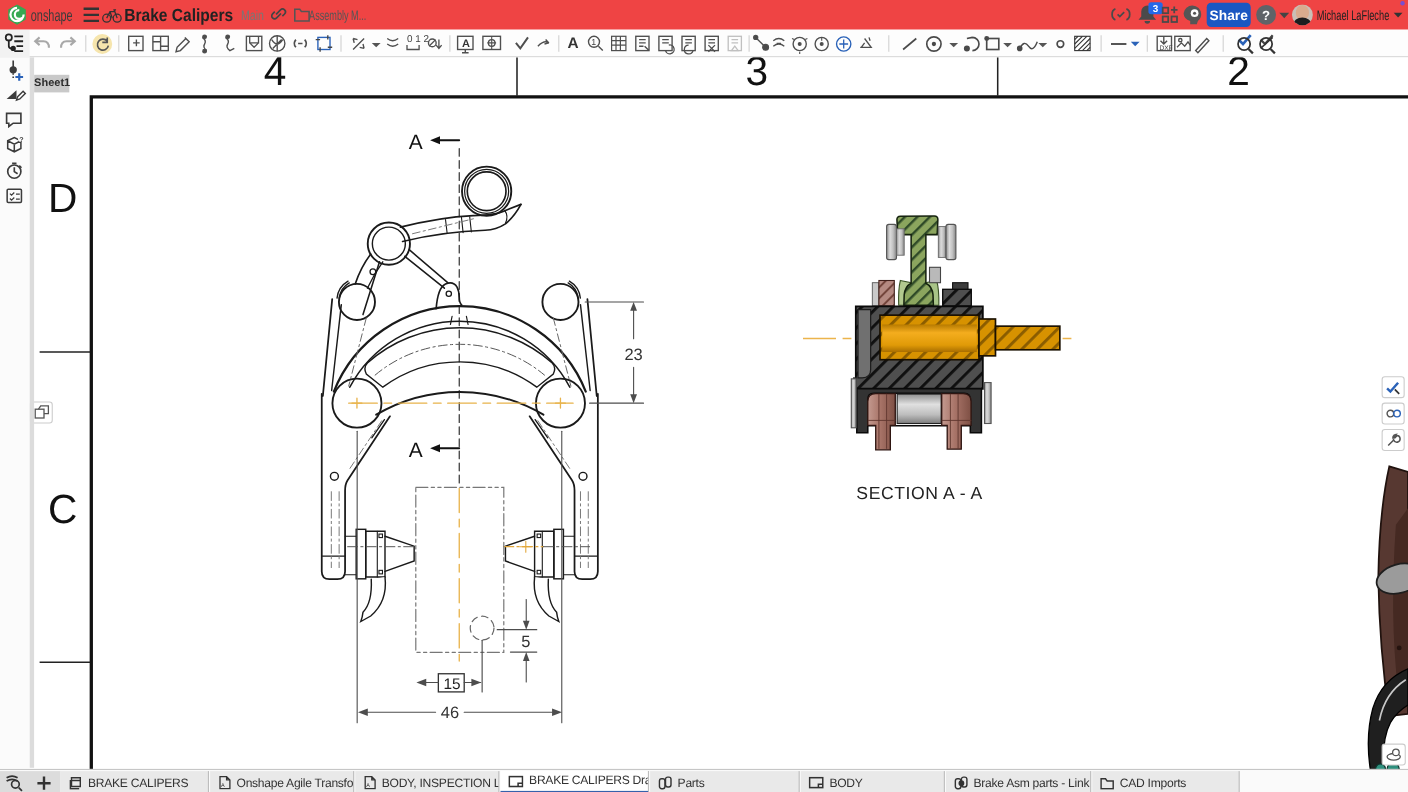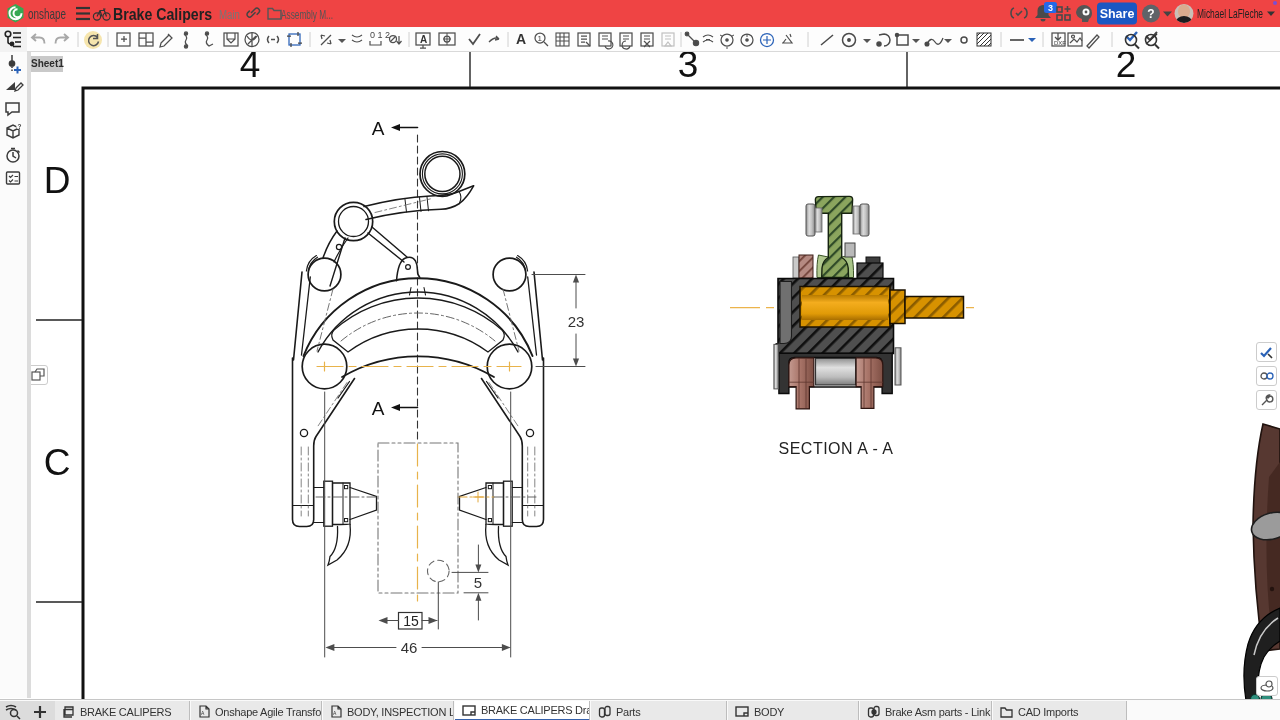--- a/index.html
+++ b/index.html
@@ -8,21 +8,21 @@
   #page { position:relative; width:1280px; height:720px; }
   .abs { position:absolute; }
   
   #topbar { left:0; top:0; width:1280px; height:27px; background:#ef4444; z-index:5; }
   
   #toolbar { left:0; top:27px; width:1280px; height:25px; background:#fdfdfd;
      border-bottom:1px solid #d9d9d9; z-index:5; }
   
   #sidebar { left:0; top:52px; width:27px; height:646px; background:#fbfbfb; z-index:4; }
   #gutter  { left:27px; top:52px; width:4px; height:646px; background:#dcdcdc; z-index:4; }
-  #sheettab { left:31px; top:56px; width:32px; height:16px; background:#c9c9c9;
+  #sheettab { left:31px; top:68px; width:32px; height:16px; background:#c9c9c9;
      color:#2d2d2d; font-size:10px; font-weight:bold; line-height:15px; text-align:right; z-index:3;}
   
   #tabbar { left:0; top:699px; width:1280px; height:21px; background:#fafafa;
      border-top:1px solid #c6c6c6; z-index:6; font-size:11px; letter-spacing:-0.25px; color:#333; }
   .tab { position:absolute; top:1px; height:21px; background:#e9e9e9; border-right:1px solid #bdbdbd;
      display:flex; align-items:center; padding-left:7px; white-space:nowrap; overflow:hidden; }
   .tab.active { background:#ffffff; border-bottom:3px solid #3661ab; }
   .tab svg { margin-right:5px; flex:none; }
   
   .fbtn { position:absolute; width:21px; height:20px; background:#fff; border:1px solid #ccc;

